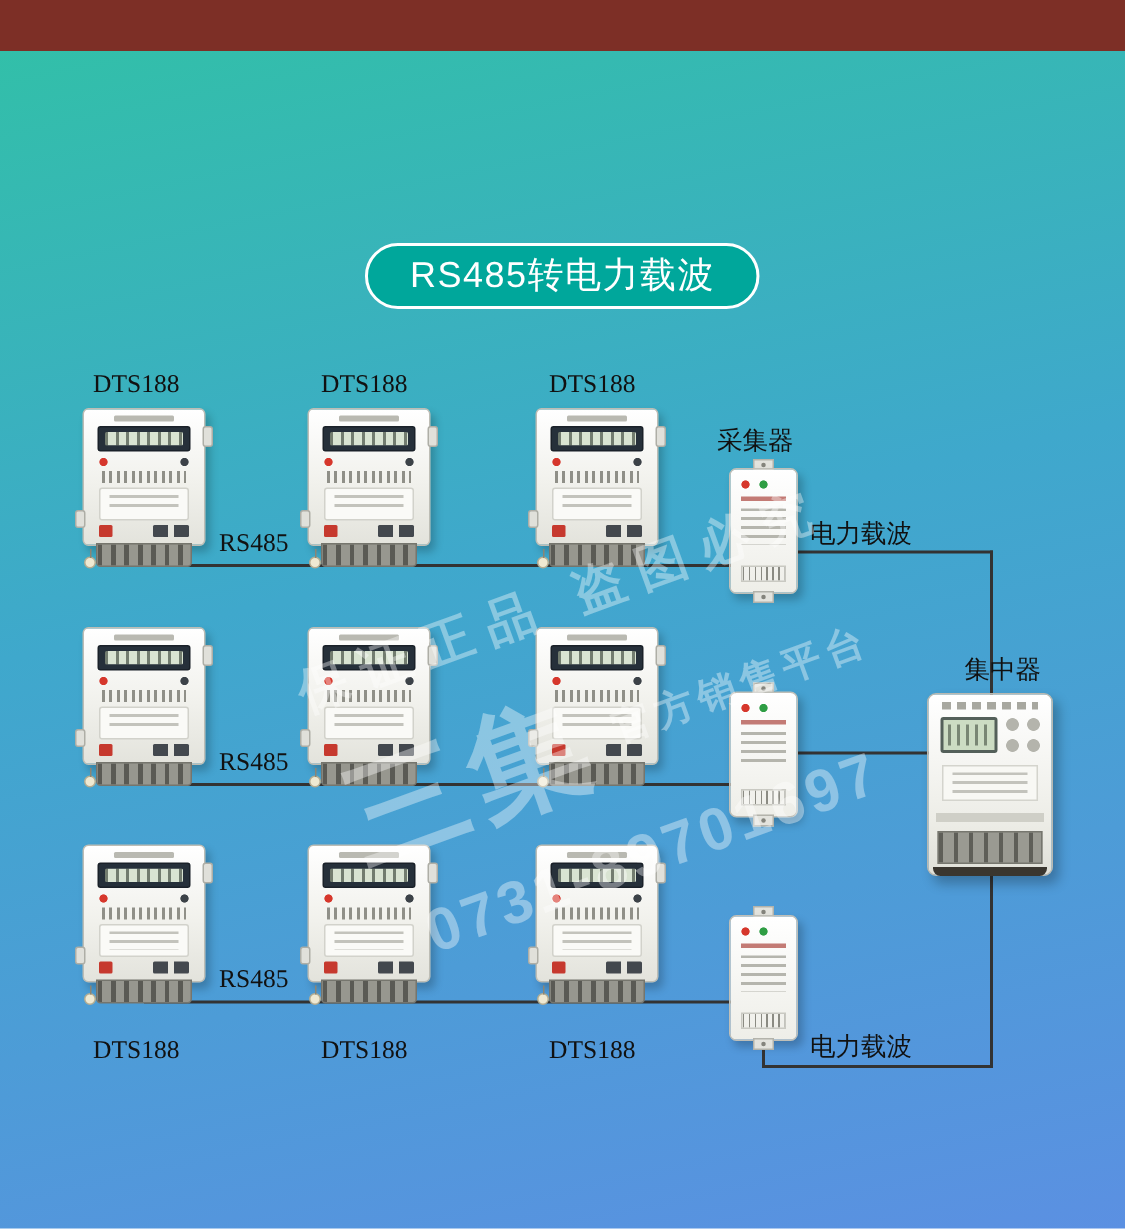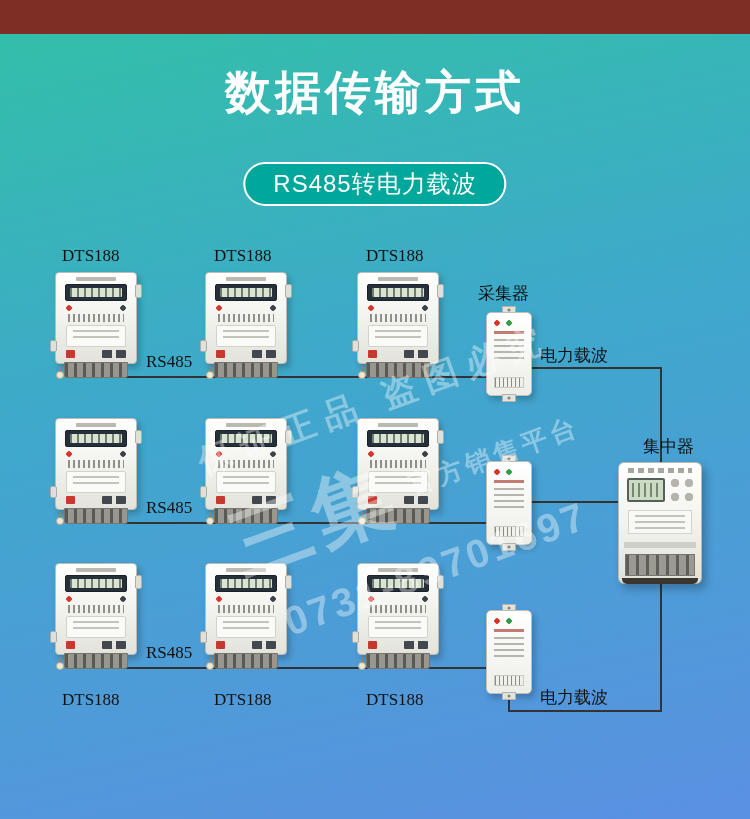--- a/index.html
+++ b/index.html
@@ -111,21 +111,20 @@
   .wm-brand-row{margin-top:16px;white-space:nowrap;}
   .wm-brand{font-size:80px;letter-spacing:6px;vertical-align:middle;}
   .wm-tagline{font-size:26px;letter-spacing:4px;margin-left:10px;vertical-align:middle;}
   .wm-phone{font-size:40px;letter-spacing:3px;margin-top:10px;}
 </style>
 </head>
 <body>
 
 <div class="page">
   <div class="top-bar"></div>
-  <div class="page-title">数据传输方式</div>
   <div class="badge">RS485转电力载波</div>
 
   <div class="hline" style="left:96px;top:376px;width:392px"></div>
   <div class="hline" style="left:96px;top:522px;width:392px"></div>
   <div class="hline" style="left:96px;top:667px;width:392px"></div>
   <div class="hline" style="left:532px;top:367px;width:130px"></div>
   <div class="vline" style="left:660px;top:367px;height:97px"></div>
   <div class="hline" style="left:532px;top:501px;width:88px"></div>
   <div class="vline" style="left:508px;top:699px;height:13px"></div>
   <div class="hline" style="left:508px;top:710px;width:154px"></div>

